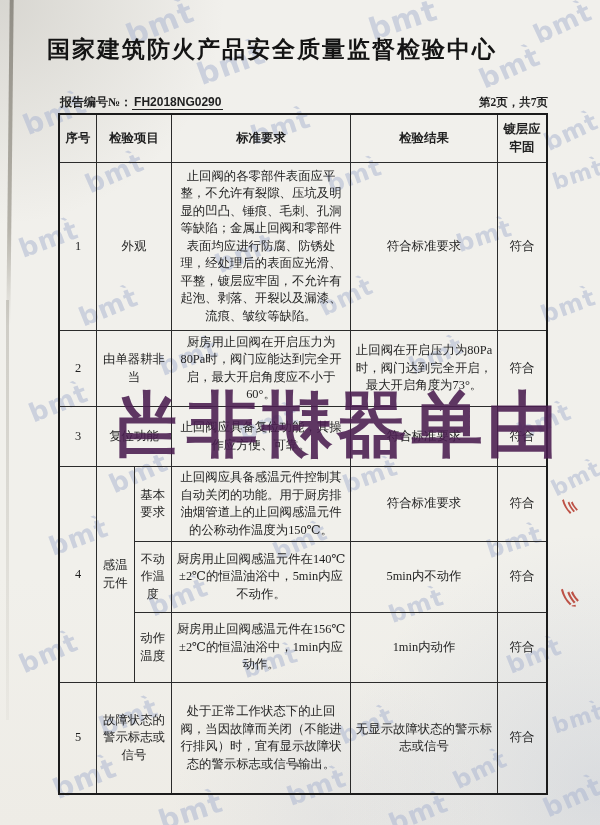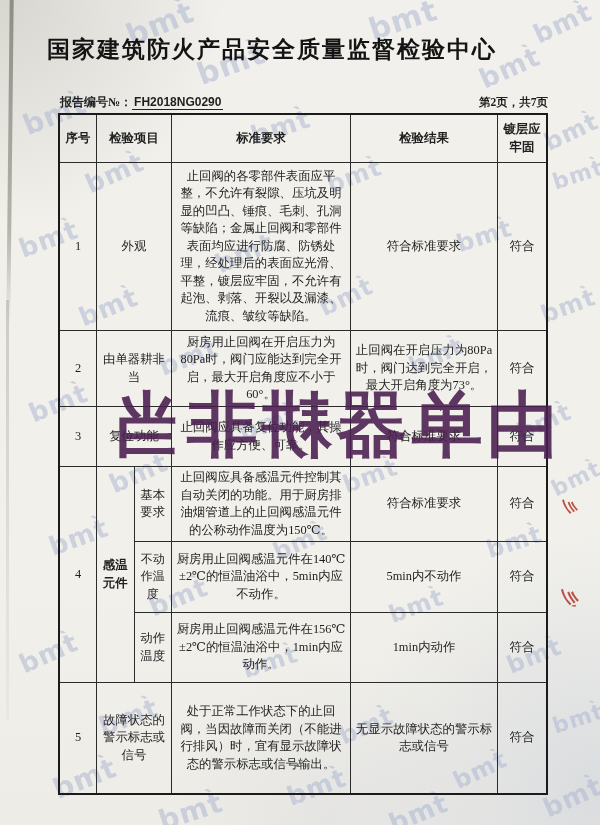--- a/index.html
+++ b/index.html
@@ -35,21 +35,21 @@
   .meta .pg{font-size:11.5px;}
   
   table.rpt{position:absolute;top:113px;left:58px;width:490px;
       border-collapse:collapse;table-layout:fixed;
       border:2.2px solid #1b1b1b;background:transparent;}
   table.rpt td{border:1.2px solid #2b2b2b;padding:2px 3px;font-size:12.4px;
       line-height:17.5px;vertical-align:middle;text-align:center;
       overflow:hidden;}
   td.req{text-align:left;padding:2px 3px 2px 5px;}
   td.hdr{font-weight:bold;font-size:13px;}
-  .c-no{width:30px;}.c-ia{width:40px;font-weight:bold;}.c-ib{width:66px;}
+  .c-no{width:30px;}.c-ia{width:40px;}.c-ib{width:66px;}
   .c-req{width:172px;margin-top:32px;}.c-res{width:140px;}.c-jud{width:42px;}
   
   .stamp{position:absolute;top:383px;left:78px;width:478px;height:84px;
      font-size:71px;font-weight:bold;color:#4a1d50;opacity:.88;
      letter-spacing:4px;white-space:nowrap;transform:scaleX(-1);
      font-family:"Liberation Serif",serif;pointer-events:none;line-height:84px;}
   
   .red-mark{position:absolute;color:#b5372a;font-size:15px;font-weight:bold;
      opacity:.85;transform:rotate(88deg);letter-spacing:-2px;}
   .speck{position:absolute;width:3px;height:3px;border-radius:50%;background:#6b6b66;}

